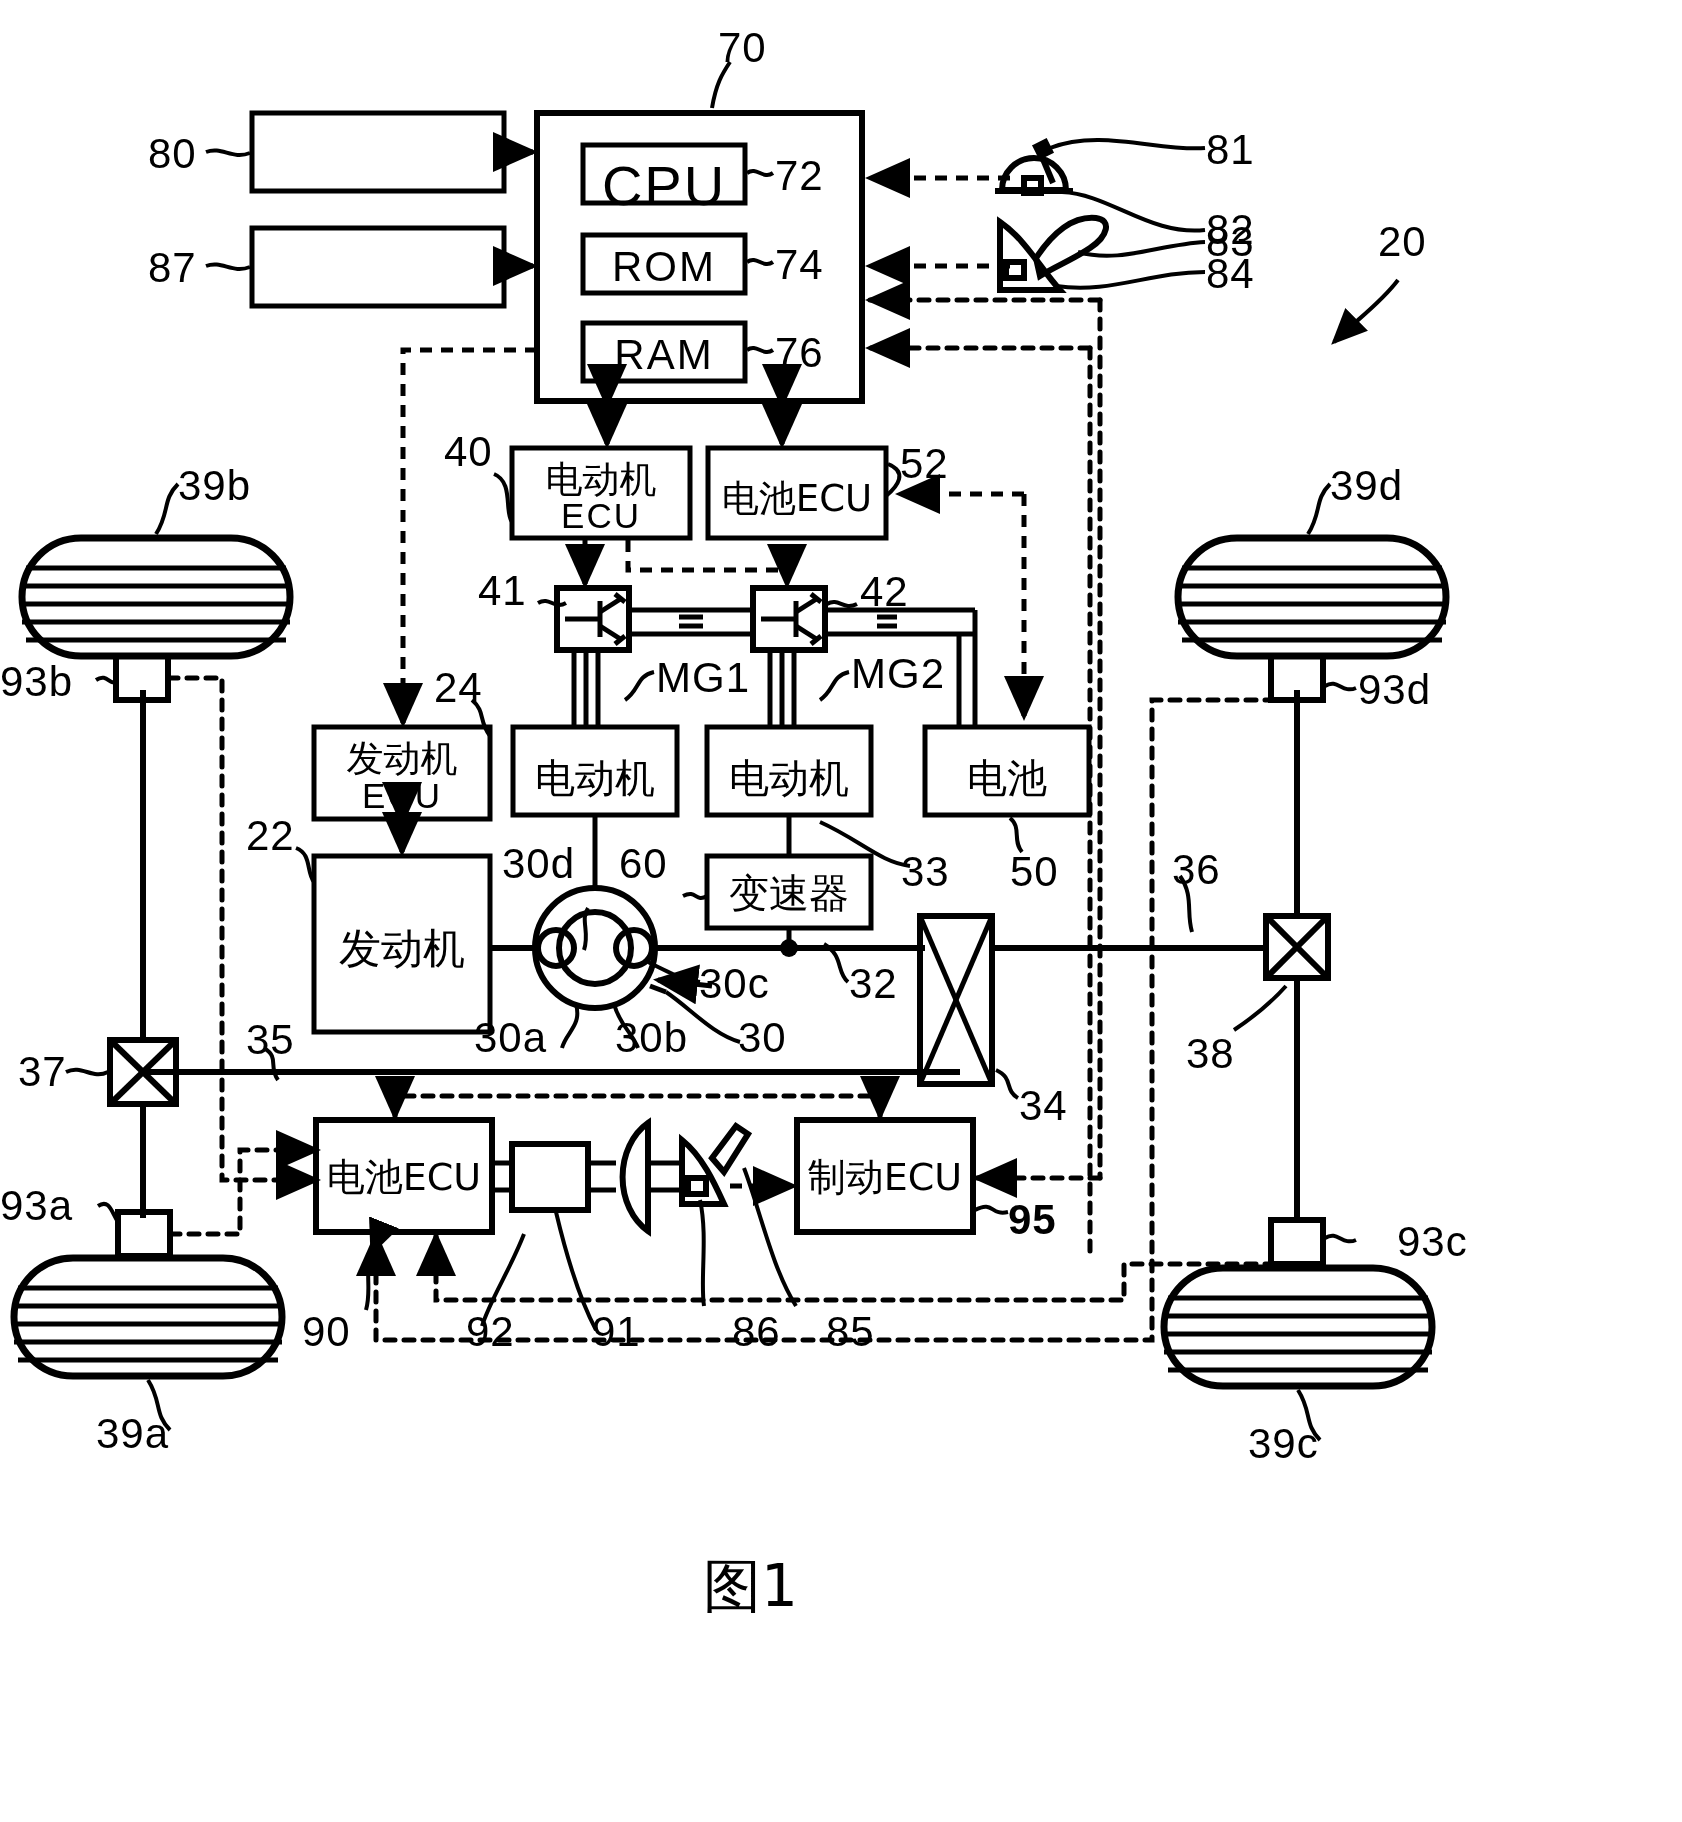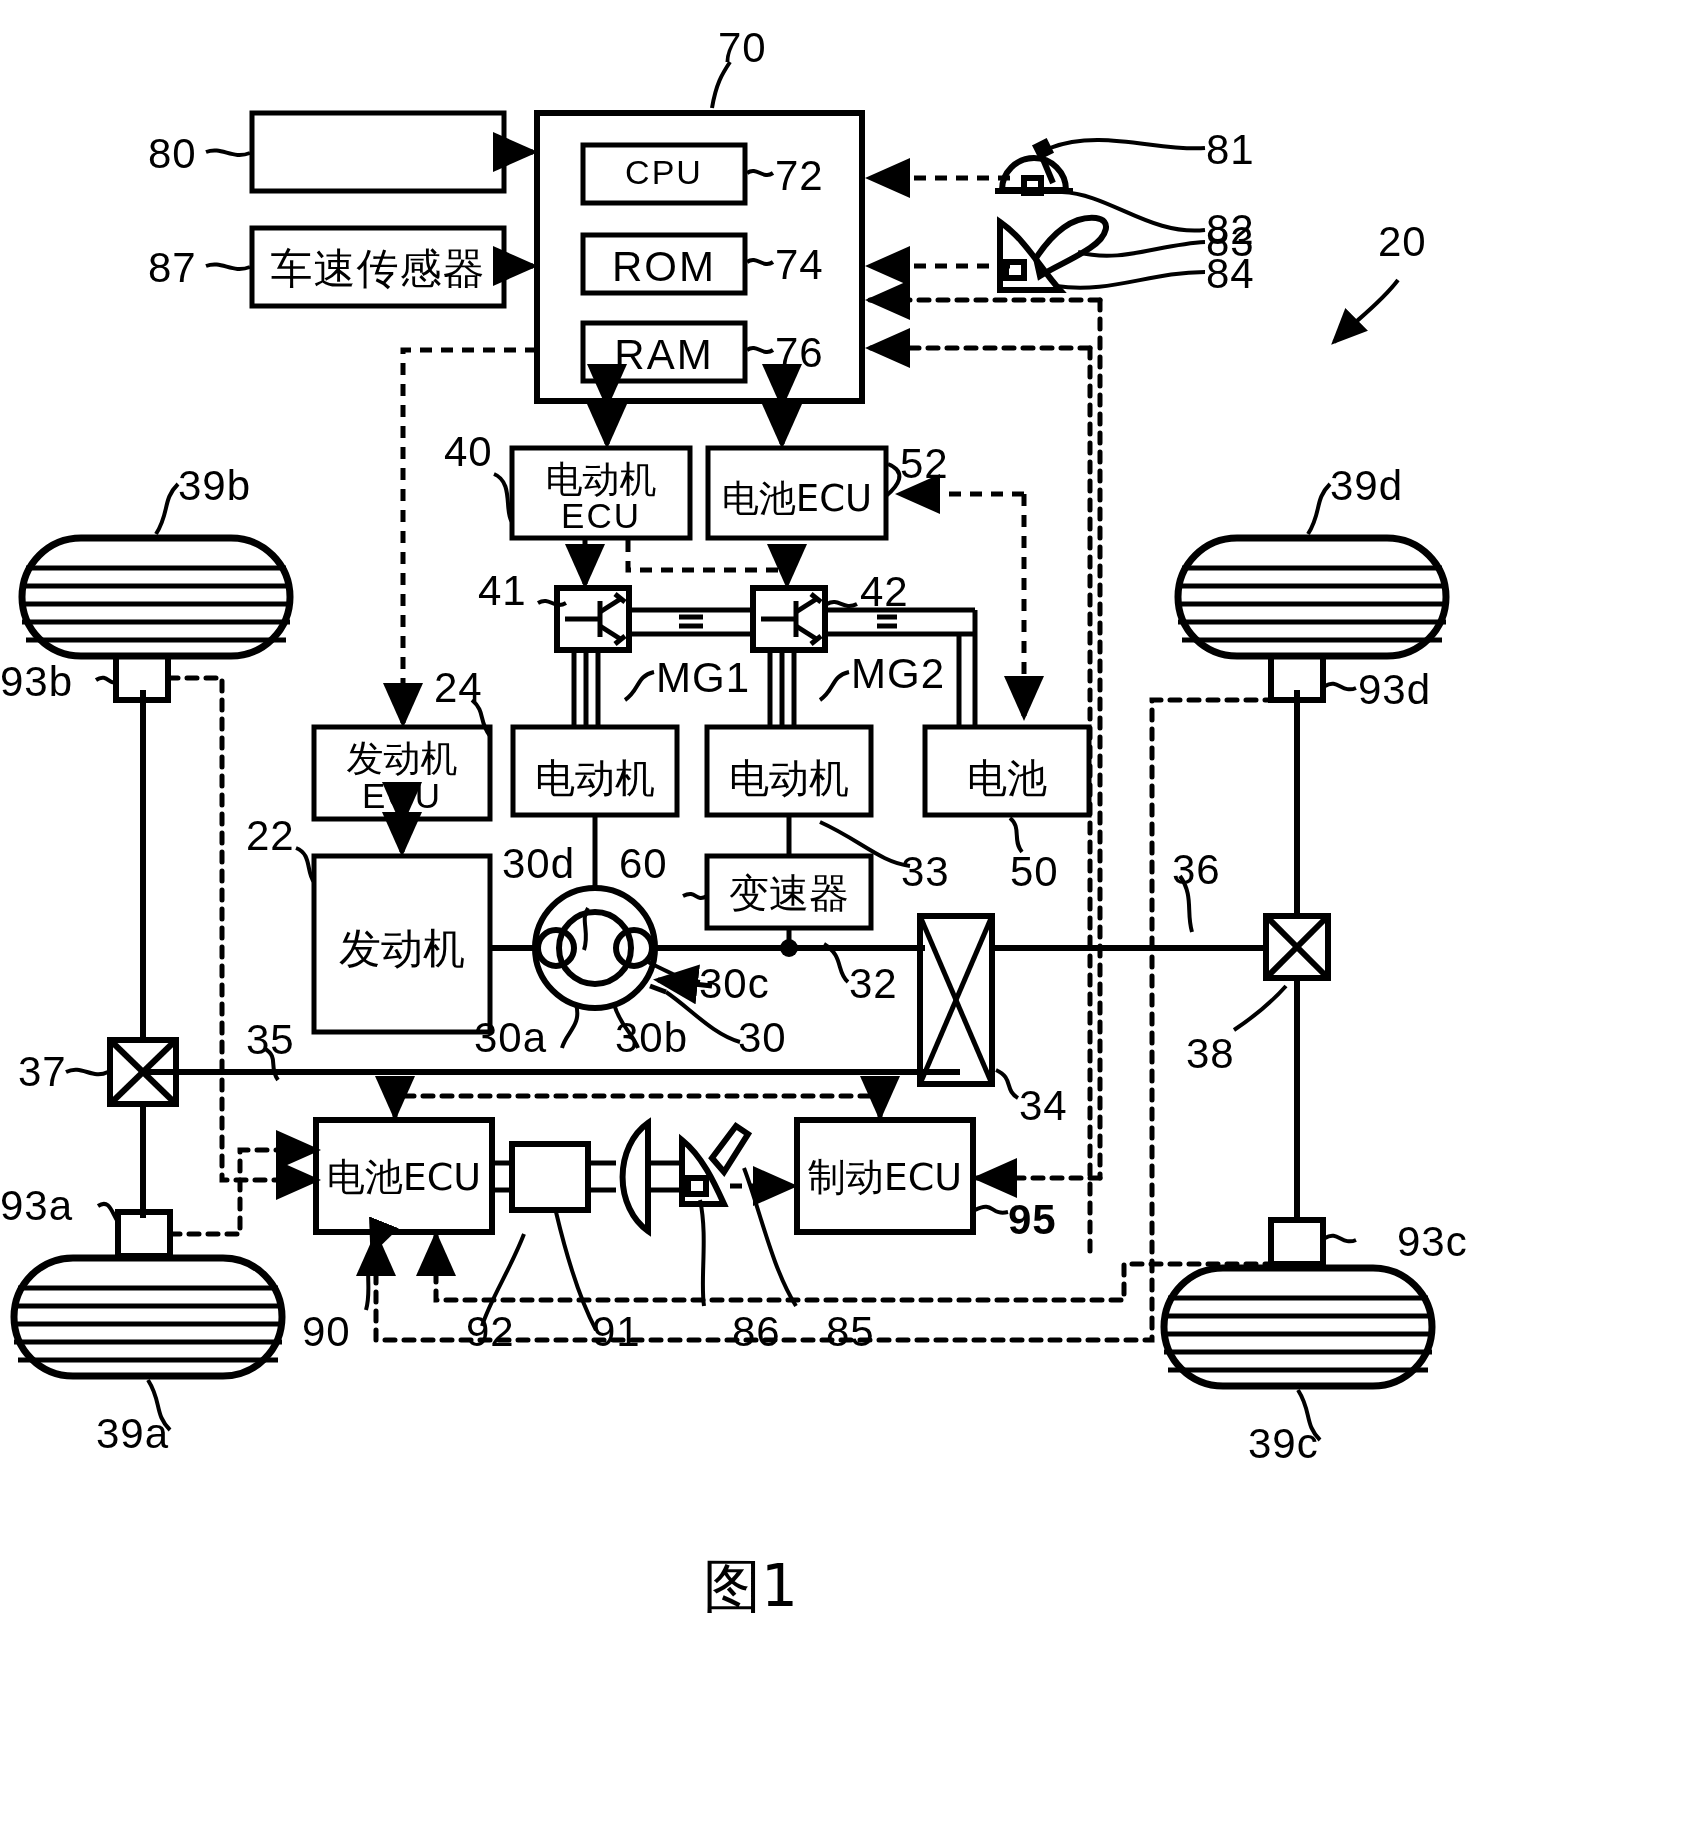--- a/index.html
+++ b/index.html
@@ -343,23 +343,22 @@
 
   <div class="lbl num" style="left:178px;top:462px;">39b</div>
   <div class="lbl num" style="left:1330px;top:462px;">39d</div>
   <div class="lbl num" style="left:0px;top:658px;">93b</div>
   <div class="lbl num" style="left:1358px;top:666px;">93d</div>
   <div class="lbl num" style="left:0px;top:1182px;">93a</div>
   <div class="lbl num" style="left:1397px;top:1218px;">93c</div>
   <div class="lbl num" style="left:96px;top:1410px;">39a</div>
   <div class="lbl num" style="left:1248px;top:1420px;">39c</div>
 
-  <div class="boxtxt cjk" style="left:252px;top:241px;width:252px;font-size:42px;letter-spacing:1px;">车速传感器</div>
-
-  <div class="boxtxt" style="left:583px;top:153px;width:162px;font-size:34px;letter-spacing:2px;">CPU</div>
+
+  <div class="boxtxt" style="left:583px;top:153px;width:162px;font-size:56px;letter-spacing:2px;">CPU</div>
   <div class="boxtxt" style="left:583px;top:243px;width:162px;font-size:42px;letter-spacing:2px;">ROM</div>
   <div class="boxtxt" style="left:583px;top:331px;width:162px;font-size:42px;letter-spacing:2px;">RAM</div>
 
   <div class="boxtxt cjk" style="left:512px;top:455px;width:178px;font-size:37px;">电动机</div>
   <div class="boxtxt" style="left:512px;top:496px;width:178px;font-size:35px;letter-spacing:2px;">ECU</div>
   <div class="boxtxt cjk" style="left:708px;top:474px;width:178px;font-size:37px;">电池ECU</div>
 
   <div class="boxtxt cjk" style="left:314px;top:734px;width:176px;font-size:37px;">发动机</div>
   <div class="boxtxt" style="left:314px;top:776px;width:176px;font-size:35px;letter-spacing:2px;">ECU</div>
 

